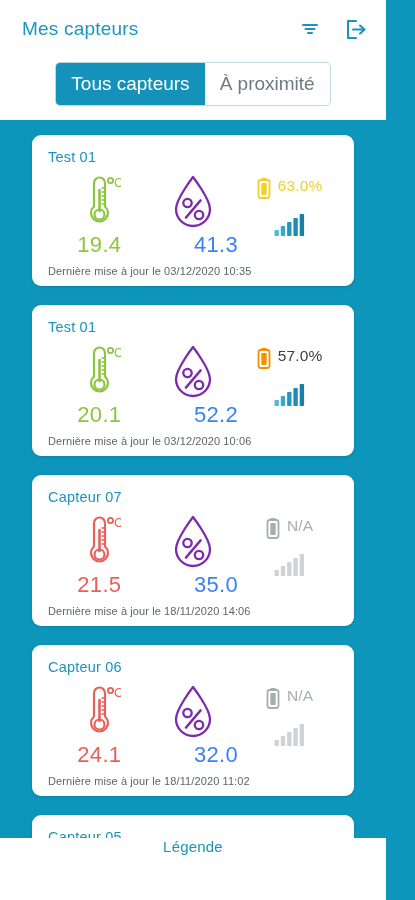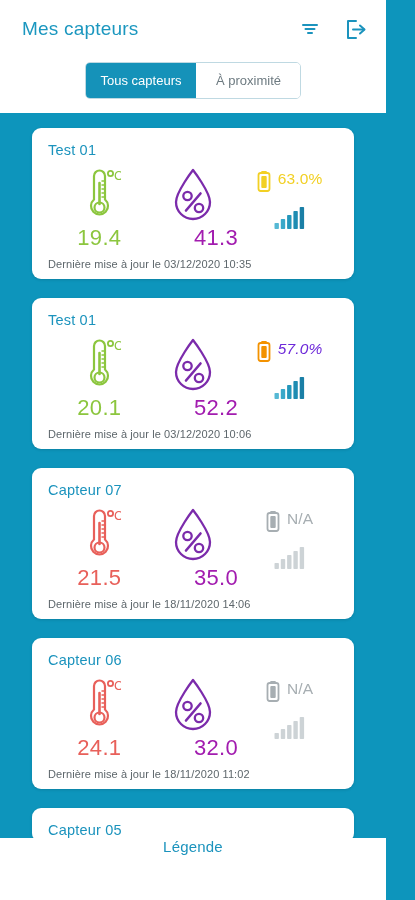--- a/index.html
+++ b/index.html
@@ -25,21 +25,21 @@
   }
   .hdr-icons { display:flex; align-items:center; gap:22px; }
   .icon-btn { display:flex; align-items:center; justify-content:center; cursor:pointer; }
 
   .tabs-wrap { display:flex; justify-content:center; padding:4px 0 14px; }
   .tabs {
     display:flex; border:1px solid #bfd9e2; border-radius:5px;
     overflow:hidden; background:#fff;
   }
   .tab {
-    font-size:13px; padding:10px 15px; cursor:pointer; white-space:nowrap;
+    font-size:19px; padding:10px 15px; cursor:pointer; white-space:nowrap;
     min-width:104px; text-align:center;
   }
   .tab.active { background:#1592b9; color:#ffffff; }
   .tab.inactive { background:#ffffff; color:#6d7a80;text-align:center; }
 
   
   .body {
     flex:1 1 auto; background:#0d95bc; overflow:hidden;
     padding:15px 0 0 0; position:relative;
   }
@@ -54,30 +54,30 @@
   }
   .metrics {
     display:flex; align-items:flex-start; padding:2px 0 2px 0;
   }
   .metric { width:33.33%; display:flex; flex-direction:column; align-items:center; }
   .metric.temp { padding-left:6px; }
   .metric-icon { height:60px; display:flex; align-items:center; justify-content:center; }
   .metric-val { font-size:22px; margin-top:1px; letter-spacing:.3px; }
   .temp-val-ok { color:#8cc63e; }
   .temp-val-hot { color:#e8605a; }
-  .hum-val { color:#a21caf;margin-left:46px; }
+  .hum-val { color:#3b82f6;margin-left:46px; }
 
   .status-col {
     width:33.33%; display:flex; flex-direction:column;
     align-items:center; justify-content:flex-start; padding-top:6px; gap:9px;
   }
   .batt-row { display:flex; gap:7px; }
   .batt-txt { font-size:15.5px; letter-spacing:.2px; }
   .batt-good { color:#f2d024; }
-  .batt-mid  { color:#6d28d9;font-style:italic; }
+  .batt-mid  { color:#404040; }
   .batt-na   { color:#a7aeb2; }
 
   .card-foot {
     font-size:11px; color:#5d666b; margin-top:5px; letter-spacing:.1px;
   }
 
   
   .card.partial { padding-bottom:0; height:34px; overflow:hidden; margin-bottom:0; }
 
   

